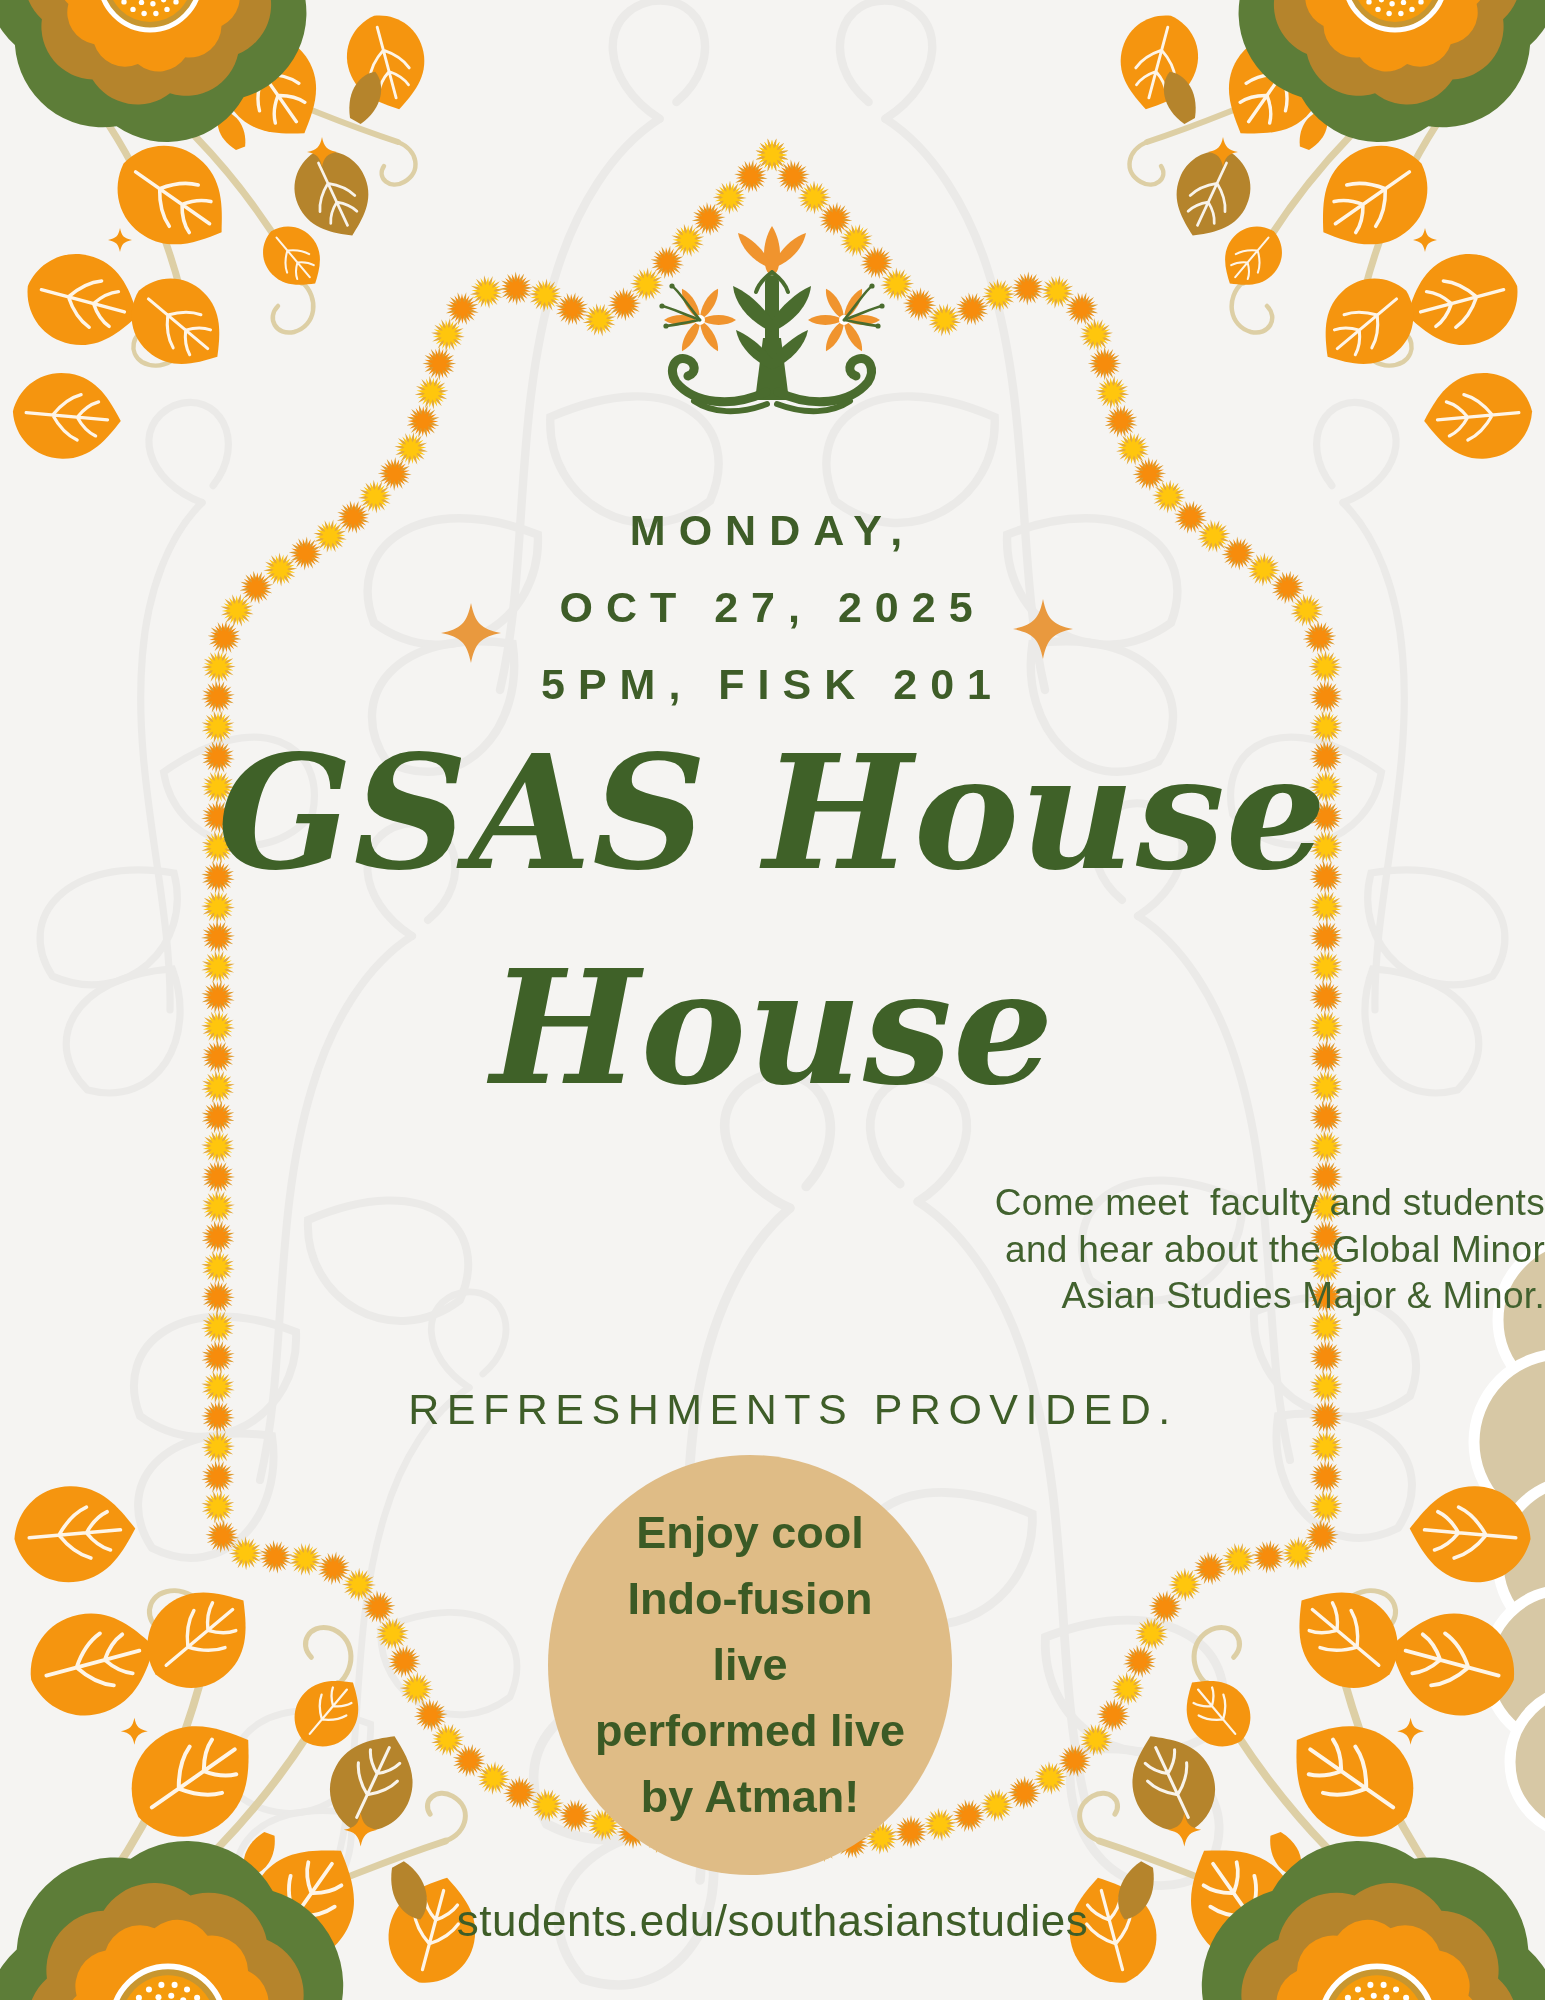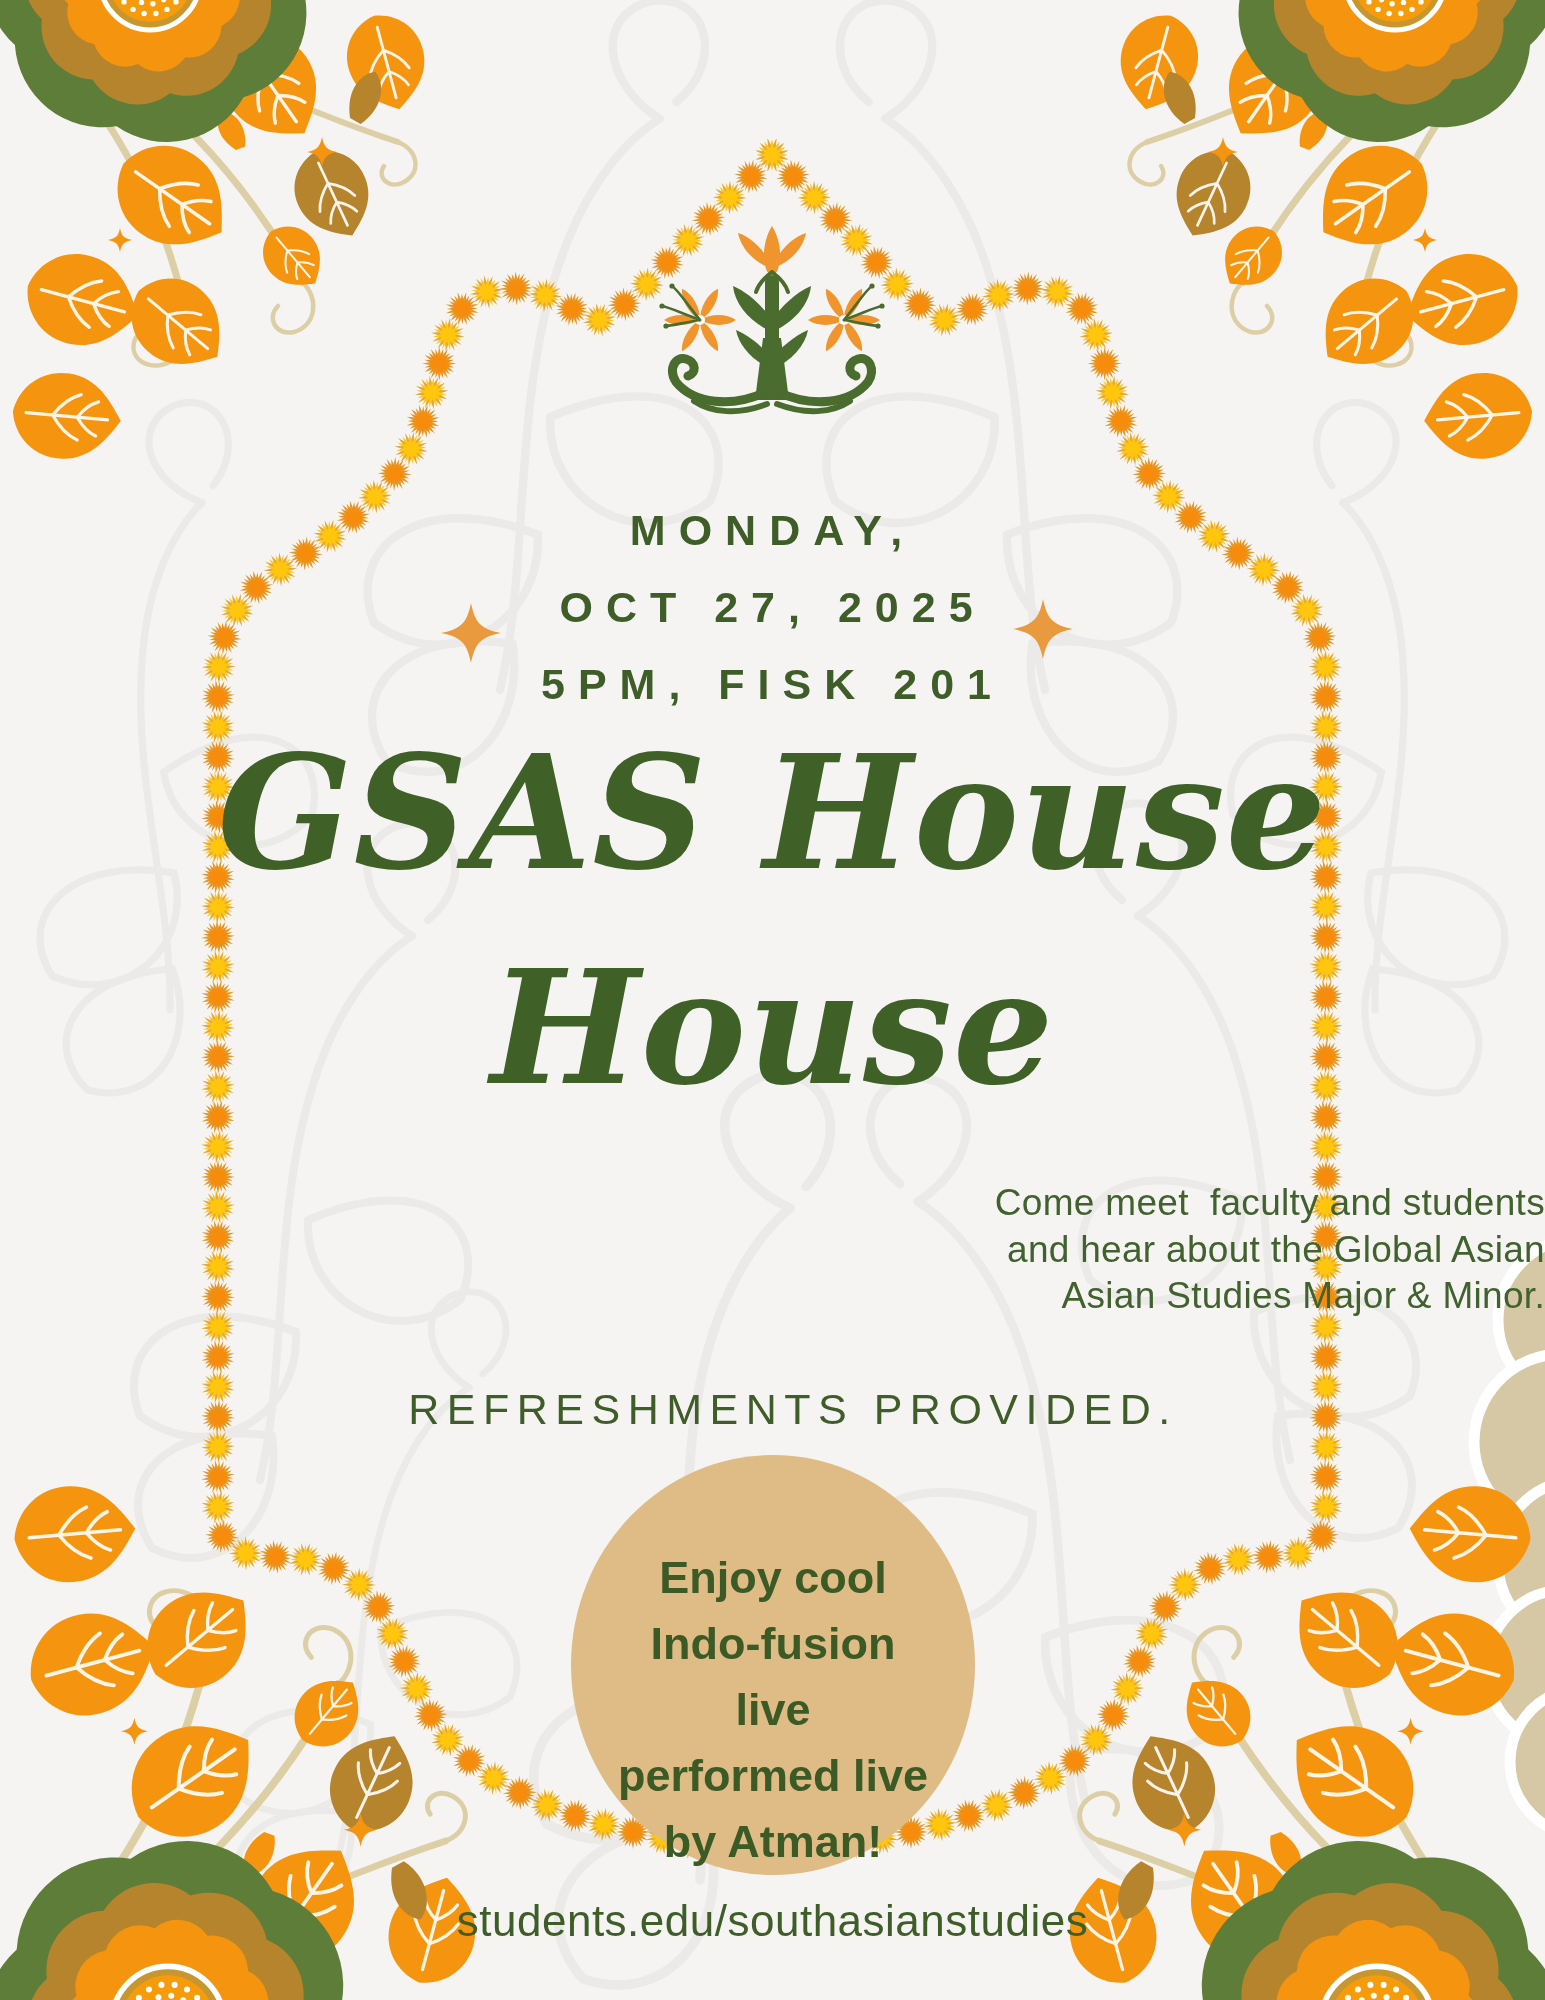--- a/index.html
+++ b/index.html
@@ -18,22 +18,22 @@
   }
   .art{position:absolute;left:0;top:0;width:1545px;height:2000px;}
   .txt{position:absolute;left:0;right:0;text-align:center;color:var(--green);}
   .date{top:492px;font-size:43px;font-weight:800;letter-spacing:13px;line-height:77px;}
   .title{top:705px;font-family:"DejaVu Serif", serif;font-style:italic;font-weight:700;
          font-size:158px;line-height:215px;color:var(--title-green);letter-spacing:1px;}
   .desc{top:1180px;font-size:37px;line-height:46.5px;color:var(--body-green);letter-spacing:.3px;text-align:right;}
   .keep-space{white-space:pre-wrap;}
   .refresh{top:1385px;font-size:43px;font-weight:400;letter-spacing:7.5px;padding-left:41px;}
   .badge{
-    position:absolute;left:571px;top:1455px;width:404px;height:420px;border-radius:50%;
-    background:var(--badge-tan);display:flex;flex-direction:column;justify-content:flex-end;
+    position:absolute;left:548px;top:1455px;width:404px;height:420px;border-radius:50%;
+    background:var(--badge-tan);display:flex;flex-direction:column;justify-content:center;
     text-align:center;color:var(--badge-green);font-size:45px;font-weight:700;line-height:66px;
   }
   .url{top:1896px;font-size:44px;font-weight:400;letter-spacing:.5px;}
 </style>
 </head>
 <body>
 
 <div class="poster">
 
   <svg class="art" viewBox="0 0 1545 2000" aria-hidden="true">
@@ -902,21 +902,21 @@
     <div>5PM, FISK 201</div>
   </div>
 
   <div class="txt title">
     <div>GSAS House</div>
     <div>House</div>
   </div>
 
   <div class="txt desc">
     <div class="keep-space">Come meet  faculty and students</div>
-    <div class="keep-space">and hear about the Global Asian</div>
+    <div class="keep-space">and hear about the Global Minor</div>
     <div class="keep-space">Asian Studies Major &amp; Minor.</div>
   </div>
 
   <div class="txt refresh">REFRESHMENTS PROVIDED.</div>
 
   <div class="badge">
     <div>Enjoy cool</div>
     <div>Indo-fusion</div>
     <div>live</div>
     <div>performed live</div>

